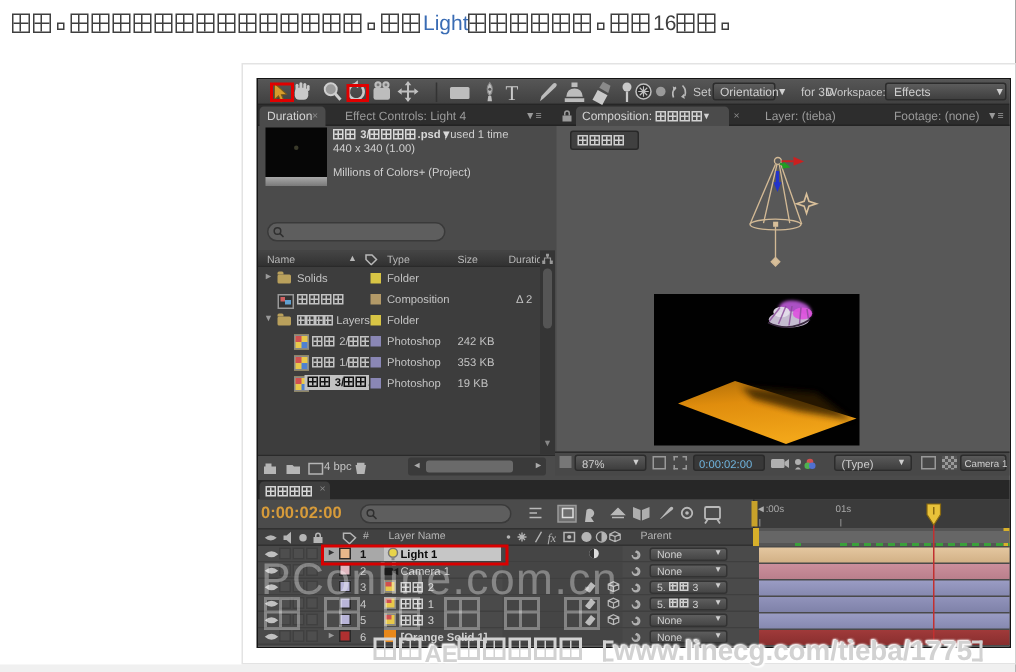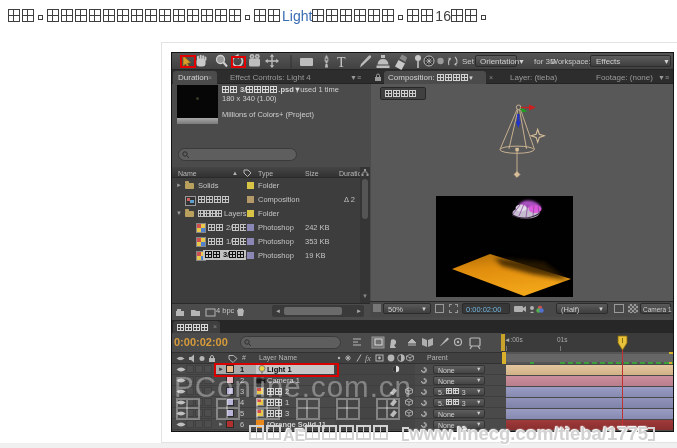--- a/index.html
+++ b/index.html
@@ -82,21 +82,21 @@
     <div style="left:1px;top:18px;width:44px;height:13px;background:#4b4b4b;border-radius:3px 3px 0 0"></div>
     <span class="t" style="left:6px;top:21px;font-size:8px;color:#d2d2d2">Duration</span>
     <span class="t" style="left:36px;top:21px;font-size:7px;color:#8a8a8a">×</span>
     <span class="t" style="left:58px;top:21px;font-size:8px;color:#9a9a9a">Effect Controls: Light 4</span>
     <span class="t" style="left:178px;top:21px;font-size:7px;color:#9a9a9a">▼≡</span>
     <div style="left:5px;top:32px;width:41px;height:33px;background:#060606"></div>
     <span style="left:24px;top:44px;width:3px;height:3px;background:#3a3a2a;border-radius:50%"></span>
     <div style="left:5px;top:65px;width:41px;height:6px;background:linear-gradient(#a8a8a8,#7a7a7a)"></div>
     <span class="t" style="left:50px;top:33px;font-size:7.5px;color:#d8d8d8;font-weight:bold"><b class="hz" style="width:7px;height:7px;margin:0px 1px 0 0;color:#d8d8d8;"></b><b class="hz" style="width:7px;height:7px;margin:0px 1px 0 0;color:#d8d8d8;"></b> 3/<b class="hz" style="width:7px;height:7px;margin:0px 1px 0 0;color:#d8d8d8;"></b><b class="hz" style="width:7px;height:7px;margin:0px 1px 0 0;color:#d8d8d8;"></b><b class="hz" style="width:7px;height:7px;margin:0px 1px 0 0;color:#d8d8d8;"></b><b class="hz" style="width:7px;height:7px;margin:0px 1px 0 0;color:#d8d8d8;"></b>.psd▼</span>
     <span class="t" style="left:124px;top:33px;font-size:7.5px;color:#cfcfcf">, used 1 time</span>
-    <span class="t" style="left:50px;top:42px;font-size:7.5px;color:#cfcfcf">180 x 340 (1.00)</span>
+    <span class="t" style="left:50px;top:42px;font-size:7.5px;color:#cfcfcf">440 x 340 (1.00)</span>
     <span class="t" style="left:50px;top:58px;font-size:7.5px;color:#cfcfcf">Millions of Colors+ (Project)</span>
     <div style="left:6px;top:95px;width:119px;height:13px;background:#5e5e5e;border:1px solid #3a3a3a;border-radius:7px;box-sizing:border-box"></div>
     <svg style="left:10px;top:98px" width="8" height="8" viewBox="0 0 8 8">
       <circle cx="3" cy="3" r="2.2" fill="none" stroke="#2f2f2f" stroke-width="1"></circle>
       <path d="M4.6,4.6 L7,7" stroke="#2f2f2f" stroke-width="1"></path>
     </svg>
     <div style="left:0;top:114px;width:198px;height:136px;background:#3d3d3d"></div>
     <div style="left:0;top:114px;width:198px;height:11px;background:linear-gradient(#454545,#323232);border-bottom:1px solid #2a2a2a;box-sizing:border-box"></div>
     <span class="t" style="left:6px;top:117px;font-size:7px;color:#b8b8b8">Name</span>
     <span class="t" style="left:60px;top:117px;font-size:6px;color:#b8b8b8">▲</span>
@@ -226,35 +226,35 @@
       <path d="M151,23.5 h8" stroke="#cc2020" stroke-width="1.4"></path>
       <polygon points="159,20.5 166,23.6 159,26.5" fill="#cc2020"></polygon>
       <path d="M150,25 l3,1.4" stroke="#20a020" stroke-width="1.3"></path>
       <polygon points="152.5,23.8 157,27.7 151.5,28.3" fill="#20a020"></polygon>
       <path d="M148.3,30 v8" stroke="#2233cc" stroke-width="2.2"></path>
       <polygon points="145.7,37.5 148.3,44 150.9,37.5" fill="#2233cc"></polygon>
       <path d="M167.7,45.3 l1.6,4.9 4.9,1.6 -4.9,1.6 -1.6,4.9 -1.6,-4.9 -4.9,-1.6 4.9,-1.6 z" fill="none" stroke="#d8bf9a" stroke-width="1.1"></path>
     </svg>
     <div style="left:198px;top:248px;width:303px;height:16px;background:#484848;border-top:1px solid #2a2a2a;box-sizing:border-box"></div>
     <span class="t" style="left:201px;top:251px;width:8px;height:8px;background:#777"></span>
-    <span class="t" style="left:211px;top:250px;width:48px;height:11px;background:linear-gradient(#5a5a5a,#3e3e3e);border:1px solid #2c2c2c;border-radius:2px;box-sizing:border-box;font-size:7.5px;color:#cfcfcf;line-height:11px;padding-left:4px">50%</span>
+    <span class="t" style="left:211px;top:250px;width:48px;height:11px;background:linear-gradient(#5a5a5a,#3e3e3e);border:1px solid #2c2c2c;border-radius:2px;box-sizing:border-box;font-size:7.5px;color:#cfcfcf;line-height:11px;padding-left:4px">87%</span>
     <span class="t" style="left:249px;top:253px;font-size:6px;color:#cfcfcf">▼</span>
     <span class="t" style="left:263px;top:251px;width:9px;height:9px;border:1px solid #999;box-sizing:border-box"></span>
     <span class="t" style="left:277px;top:251px;width:9px;height:9px;border:1px solid #999;border-style:dashed;box-sizing:border-box"></span>
     <span class="t" style="left:290px;top:250px;width:48px;height:11px;background:#383838;border:1px solid #2a2a2a;border-radius:2px;box-sizing:border-box;font-size:7.5px;color:#6fb3dc;line-height:11px;padding-left:3px">0:00:02:00</span>
     <svg style="left:342px;top:251px" width="30" height="10" viewBox="0 0 30 10">
       <rect x="0" y="2" width="9" height="6" rx="1" fill="#b0b0b0"></rect>
       <path d="M9,4 l3,-2 v6 l-3,-2 z" fill="#b0b0b0"></path>
       <circle cx="18" cy="4" r="2" fill="#b0b0b0"></circle>
       <path d="M16,9 q2,-3 4,0 z" fill="#b0b0b0"></path>
       <circle cx="26" cy="4" r="2.2" fill="#d05050"></circle>
       <circle cx="24.5" cy="6.5" r="2.2" fill="#50b050"></circle>
       <circle cx="27.5" cy="6.5" r="2.2" fill="#5070d0"></circle>
     </svg>
-    <span class="t" style="left:384px;top:250px;width:52px;height:11px;background:linear-gradient(#5a5a5a,#3e3e3e);border:1px solid #2c2c2c;border-radius:2px;box-sizing:border-box;font-size:7.5px;color:#cfcfcf;line-height:11px;padding-left:4px">(Half)</span>
+    <span class="t" style="left:384px;top:250px;width:52px;height:11px;background:linear-gradient(#5a5a5a,#3e3e3e);border:1px solid #2c2c2c;border-radius:2px;box-sizing:border-box;font-size:7.5px;color:#cfcfcf;line-height:11px;padding-left:4px">(Type)</span>
     <span class="t" style="left:426px;top:253px;font-size:6px;color:#cfcfcf">▼</span>
     <span class="t" style="left:442px;top:251px;width:10px;height:9px;border:1px solid #999;box-sizing:border-box"></span>
     <span style="left:456px;top:251px;width:10px;height:9px;background:repeating-conic-gradient(#999 0% 25%,#555 0% 50%);background-size:4px 4px"></span>
     <span class="t" style="left:468px;top:250px;width:31px;height:11px;background:linear-gradient(#5a5a5a,#3e3e3e);border:1px solid #2c2c2c;border-radius:2px;box-sizing:border-box;font-size:7.5px;color:#cfcfcf;line-height:11px;padding-left:4px;padding-left:2px;font-size:6.5px">Camera 1</span>
     <div style="left:0;top:267px;width:501px;height:13px;background:#272727"></div>
     <div style="left:1px;top:268px;width:47px;height:12px;background:#3f3f3f;border-radius:3px 3px 0 0"></div>
     <span class="t" style="left:5px;top:271px;font-size:7px;color:#d5d5d5"><b class="hz" style="width:7px;height:7px;margin:0px 1px 0 0;color:#d5d5d5;"></b><b class="hz" style="width:7px;height:7px;margin:0px 1px 0 0;color:#d5d5d5;"></b><b class="hz" style="width:7px;height:7px;margin:0px 1px 0 0;color:#d5d5d5;"></b><b class="hz" style="width:7px;height:7px;margin:0px 1px 0 0;color:#d5d5d5;"></b></span>
     <span class="t" style="left:41px;top:270px;font-size:7px;color:#888">×</span>
     <div style="left:0;top:280px;width:501px;height:19px;background:#4b4b4b"></div>
     <span class="t" style="left:2px;top:284px;font-size:11px;font-weight:bold;color:#d79b3a">0:00:02:00</span>

